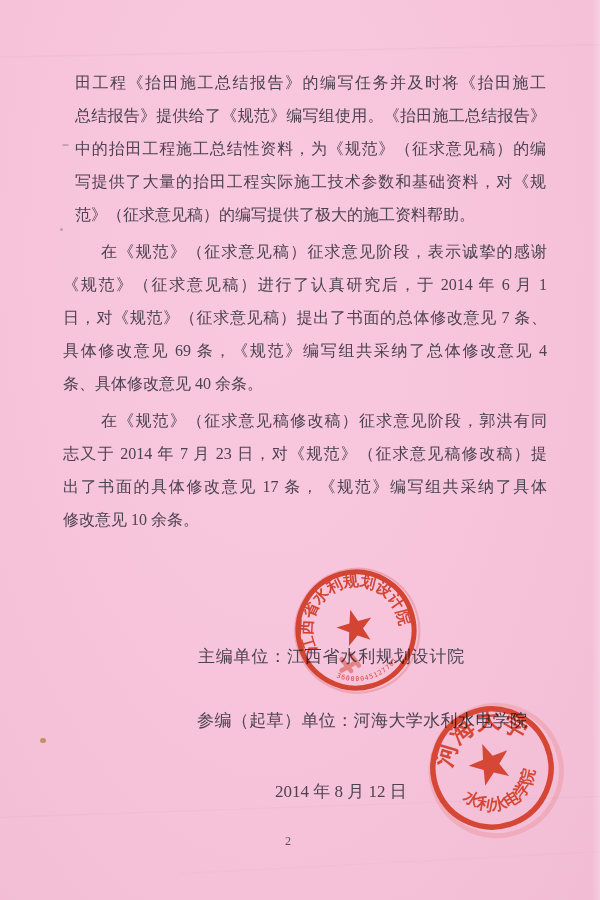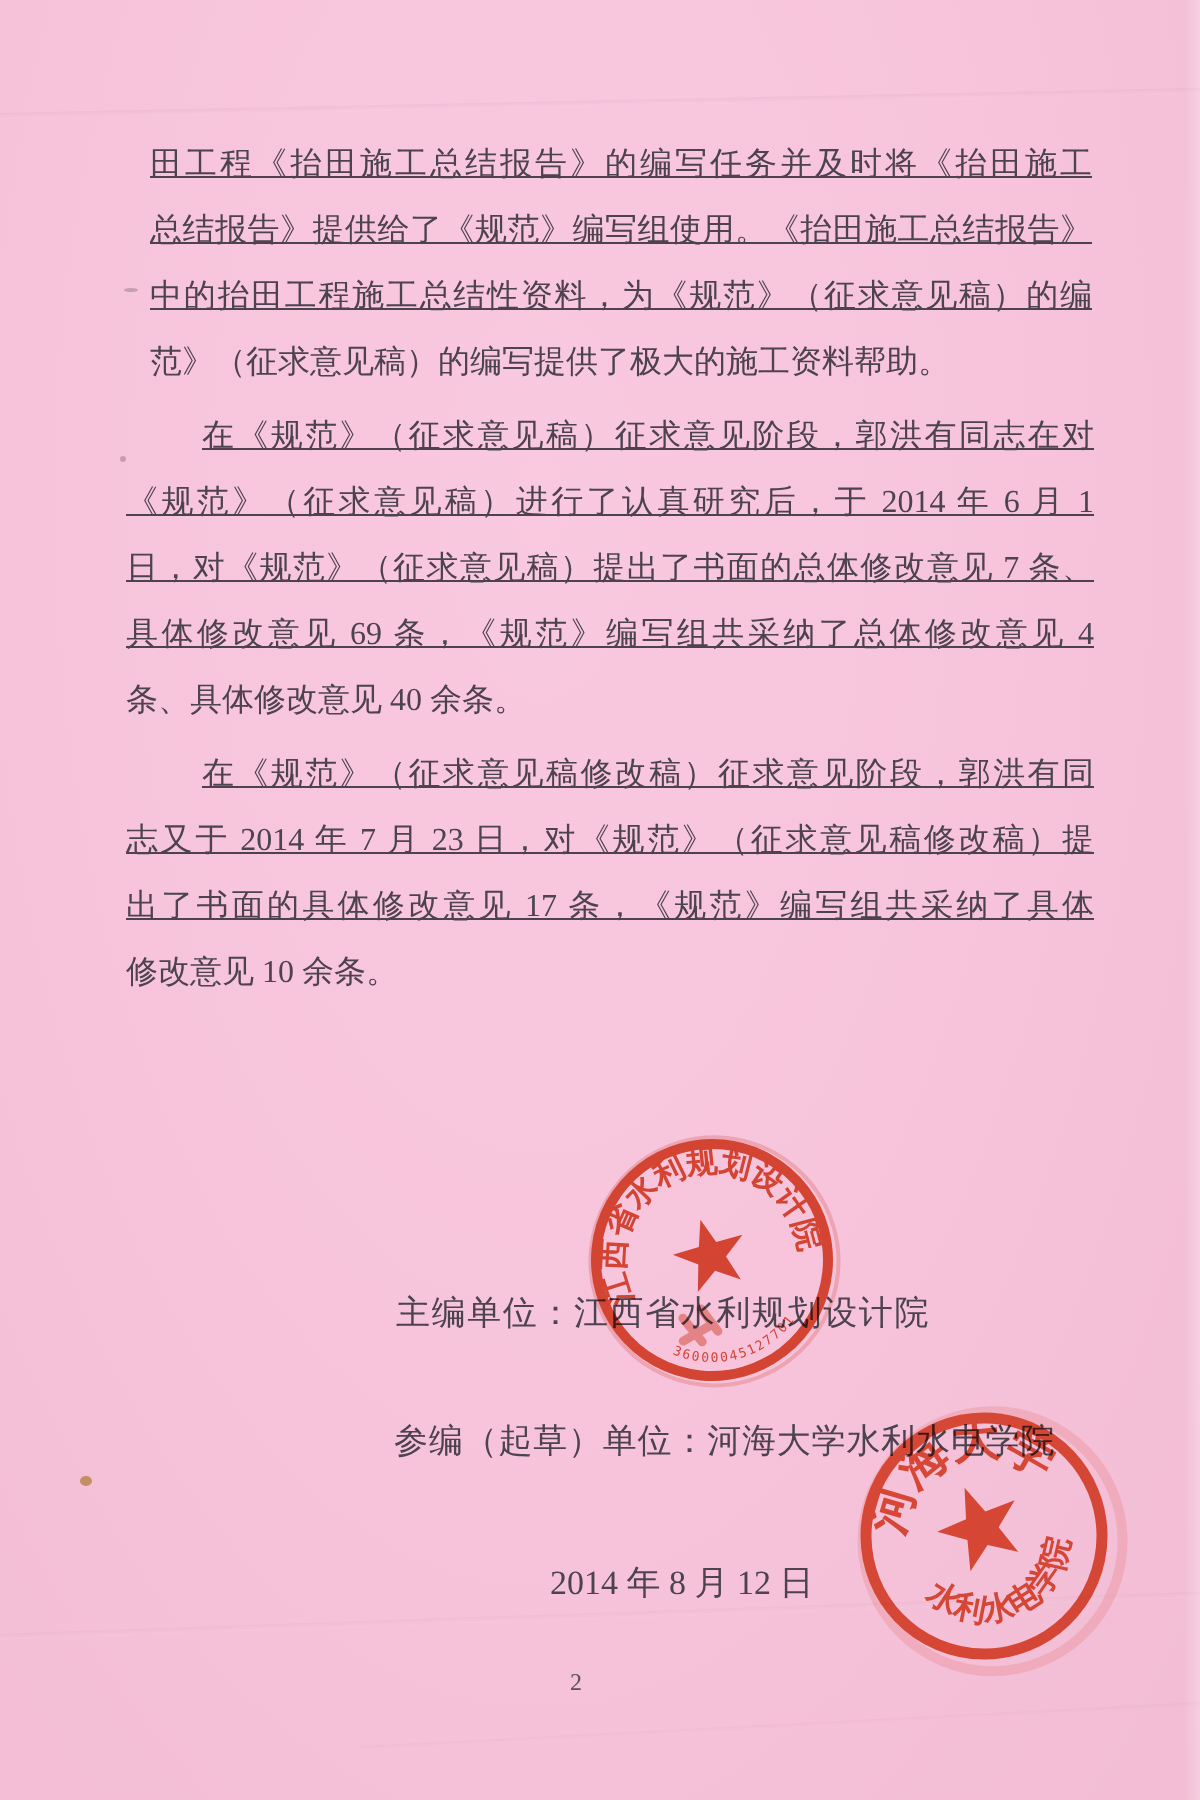--- a/index.html
+++ b/index.html
@@ -24,21 +24,21 @@
   .speck-dash  { left:62px; top:144px; width:7px; height:2px; background:#8a7280; opacity:.45; }
   .speck-dot   { left:60px; top:228px; width:3px; height:3px; background:#7a6370; opacity:.4; }
 
   .body-text {
     position:absolute; left:63px; top:66px; width:484px;
     font-size:16px; color:#4d4350; z-index:1;
   }
   .para + .para { margin-top:4px; }
   .para.shift { margin-left:12px; margin-right:1px; }
   .line { height:33px; line-height:33px; overflow:hidden; text-align:left; }
-  .line.fill { text-align:justify; text-align-last:justify; text-justify:inter-character;text-decoration:underline; }
+  .line.fill { text-align:justify; text-align-last:justify; text-justify:inter-character; }
   .line.first { text-indent:38px; }
 
   .sig-line { position:absolute; color:#4d4350; font-size:17px; white-space:nowrap; z-index:1; }
   .sig-chief { left:198px; top:645px; letter-spacing:.8px; }
   .sig-co    { left:197px; top:709px; letter-spacing:.4px; }
   .sig-date  { left:263px; top:780px;margin-left:12px; }
   .page-num  { position:absolute; left:285px; top:834px; font-size:12px; color:#5a5158; z-index:1; }
 
   .seal { position:absolute; width:144px; height:144px; mix-blend-mode:multiply; opacity:.92; z-index:2; }
   .seal-jiangxi { left:284px; top:558px; }
@@ -57,24 +57,25 @@
 
   <div class="speck speck-brown"></div>
   <div class="speck speck-dash"></div>
   <div class="speck speck-dot"></div>
 
   <div class="body-text">
       <div class="para shift">
         <div class="line fill">田工程《抬田施工总结报告》的编写任务并及时将《抬田施工</div>
         <div class="line fill">总结报告》提供给了《规范》编写组使用。《抬田施工总结报告》</div>
         <div class="line fill">中的抬田工程施工总结性资料，为《规范》（征求意见稿）的编</div>
+        <div class="line fill">写提供了大量的抬田工程实际施工技术参数和基础资料，对《规</div>
         <div class="line">范》（征求意见稿）的编写提供了极大的施工资料帮助。</div>
       </div>
       <div class="para">
-        <div class="line fill first">在《规范》（征求意见稿）征求意见阶段，郭洪有同志在对</div>
+        <div class="line fill first">在《规范》（征求意见稿）征求意见阶段，表示诚挚的感谢</div>
         <div class="line fill">《规范》（征求意见稿）进行了认真研究后，于 2014 年 6 月 1</div>
         <div class="line fill">日，对《规范》（征求意见稿）提出了书面的总体修改意见 7 条、</div>
         <div class="line fill">具体修改意见 69 条，《规范》编写组共采纳了总体修改意见 4</div>
         <div class="line">条、具体修改意见 40 余条。</div>
       </div>
       <div class="para">
         <div class="line fill first">在《规范》（征求意见稿修改稿）征求意见阶段，郭洪有同</div>
         <div class="line fill">志又于 2014 年 7 月 23 日，对《规范》（征求意见稿修改稿）提</div>
         <div class="line fill">出了书面的具体修改意见 17 条，《规范》编写组共采纳了具体</div>
         <div class="line">修改意见 10 余条。</div>

